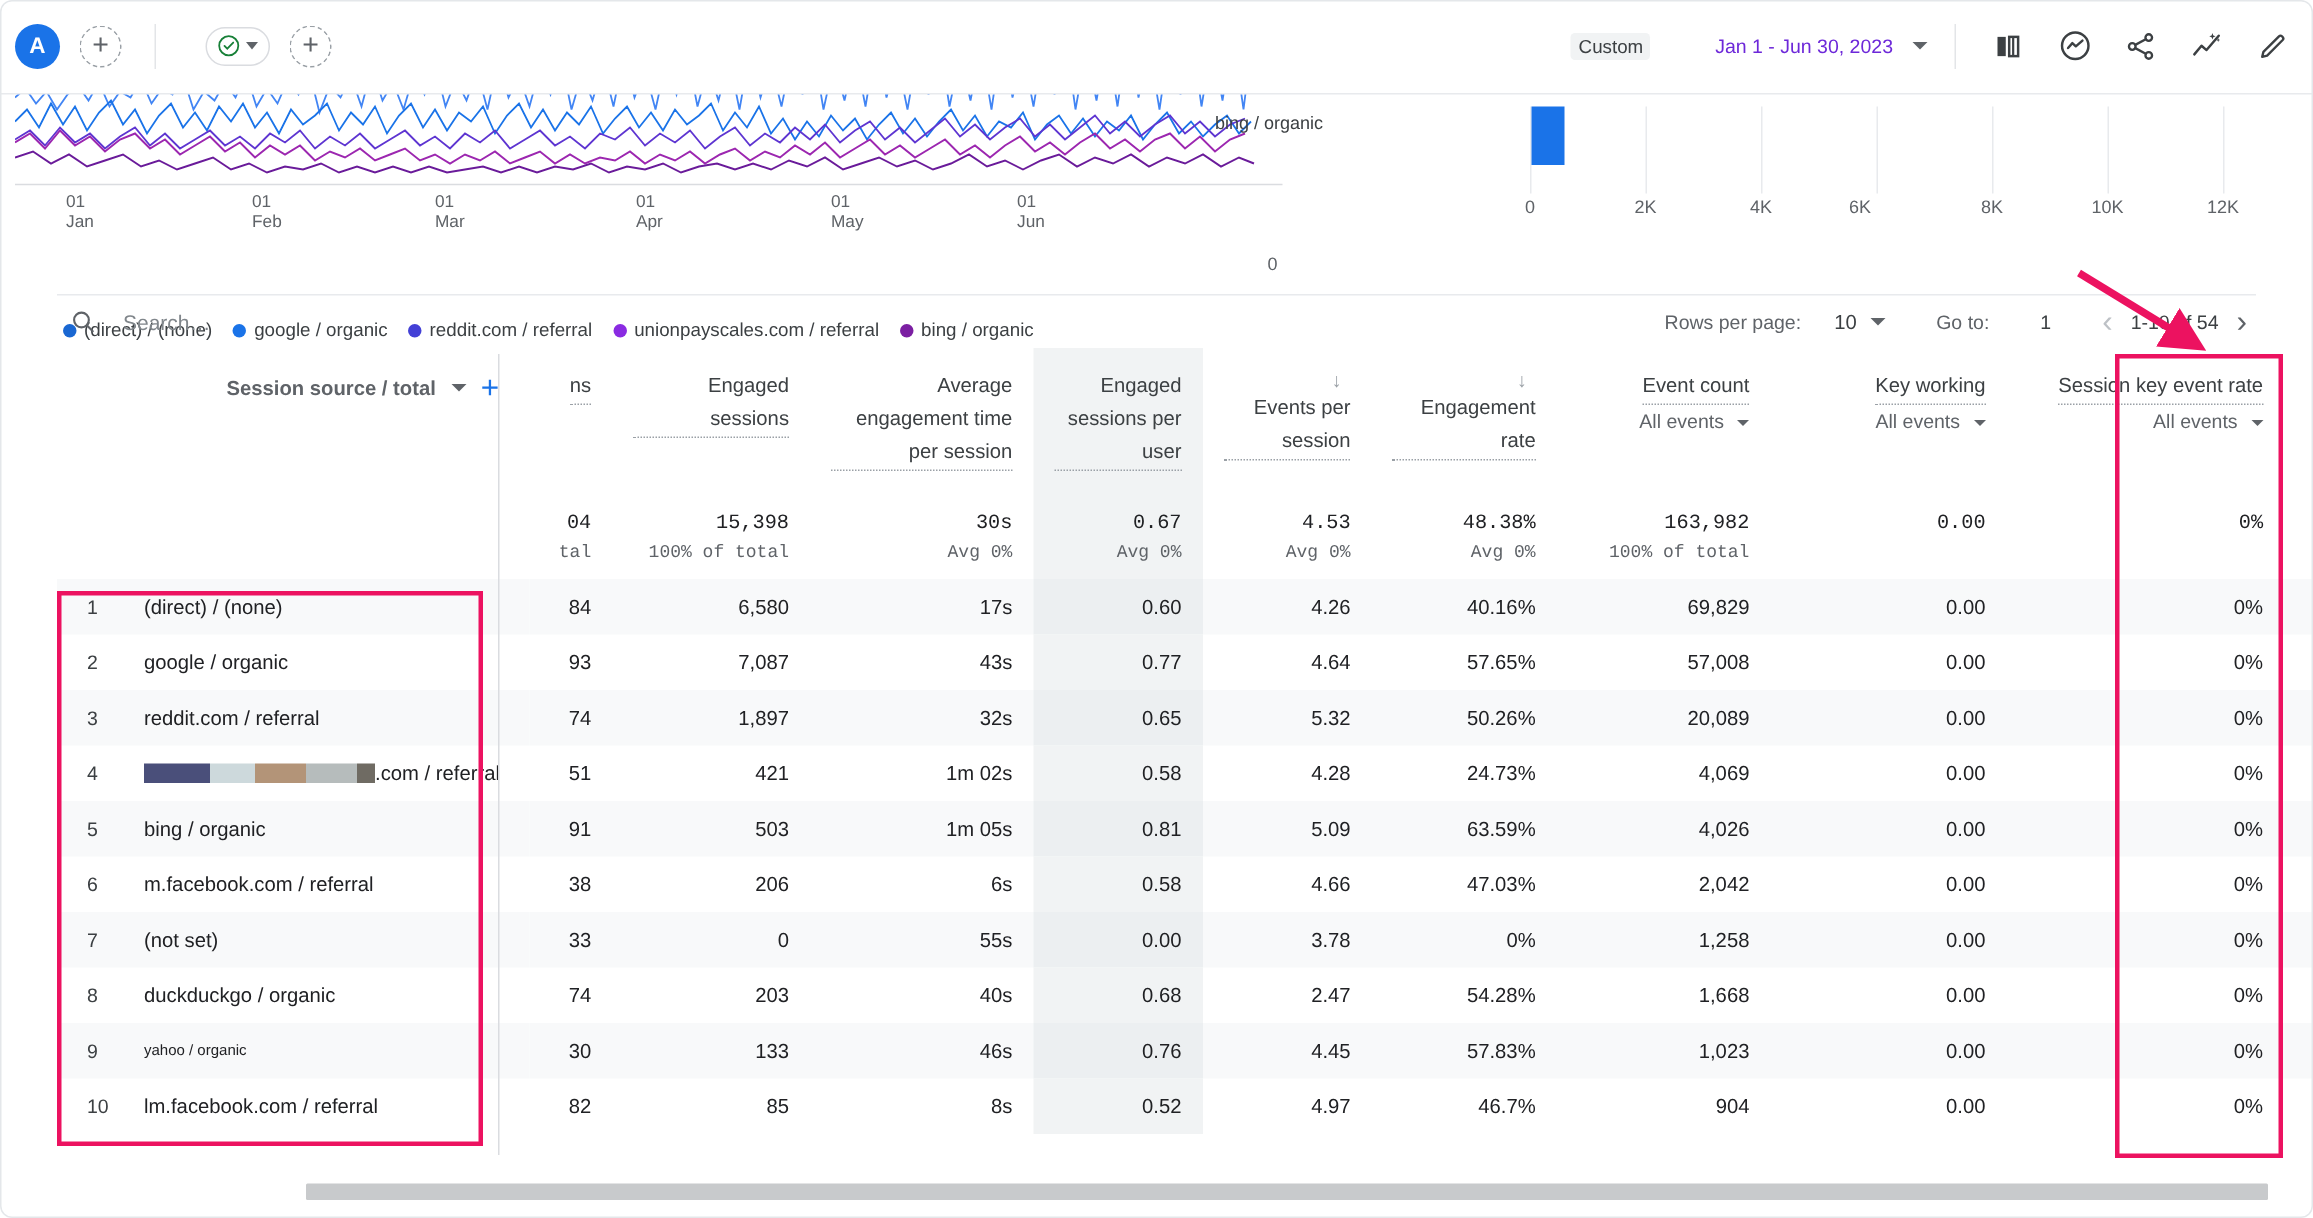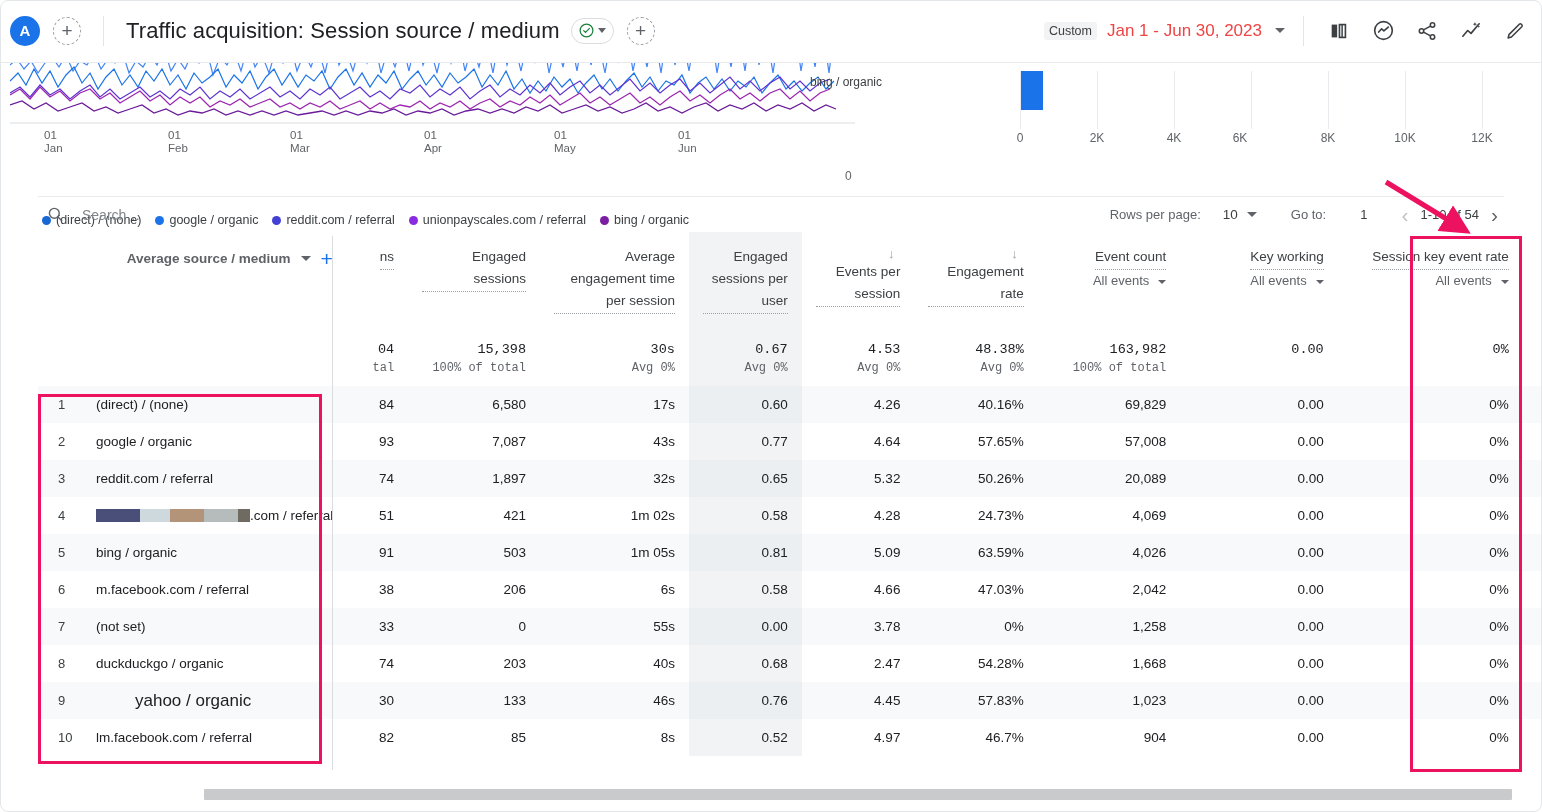--- a/index.html
+++ b/index.html
@@ -56,21 +56,21 @@
     padding: 0 7px 0 6px; flex: 0 0 auto;
   }
   .check-chip .caret { border-top: 5px solid #5f6368; border-left: 4px solid transparent; border-right: 4px solid transparent; width:0;height:0; }
   .hdr-spacer { flex: 1 1 auto; }
   .custom-tag {
     font-size: 12.5px; color: #3c4043; background: #f1f3f4;
     padding: 2px 5px; border-radius: 3px; margin-right: 10px;
     font-weight: 500;
   }
   .date-range {
-    font-size: 17px; color: #ef4444; white-space: nowrap;
+    font-size: 13px; color: #6d28d9; white-space: nowrap; margin-left: 33px;
   }
   .date-caret {
     width:0;height:0; border-top: 5px solid #5f6368;
     border-left: 5px solid transparent; border-right: 5px solid transparent;
     margin-left: 13px;
   }
   .hdr-icons { display: flex; align-items: center; gap: 18px; margin-left: 6px; }
   .hdr-icon { width: 26px; height: 26px; display:flex; align-items:center; justify-content:center; color:#3c4043; }
 
   
@@ -215,21 +215,20 @@
 </style>
 </head>
 <body>
 
 <div class="app">
 
   <div class="header">
     <div class="avatar">A</div>
     <div class="dashed-circle">+</div>
     <div class="hdr-divider"></div>
-    <div class="page-title">Traffic acquisition: Session source / medium</div>
     <div class="check-chip">
       <svg width="17" height="17" viewBox="0 0 24 24">
         <circle cx="12" cy="12" r="9" fill="none" stroke="#188038" stroke-width="1.7"></circle>
         <path d="M8 12.2l2.6 2.6L16.2 9" fill="none" stroke="#188038" stroke-width="1.7" stroke-linecap="round"></path>
       </svg>
       <span class="caret"></span>
     </div>
     <div class="dashed-circle">+</div>
 
     <div class="hdr-spacer"></div>
@@ -372,21 +371,21 @@
         <col style="width:116px">
         <col style="width:134px">
         <col style="width:148px">
         <col style="width:174px">
         <col style="width:112px">
       </colgroup>
       <thead>
         <tr>
           <th class="dim-head-cell">
             <div class="dim-head-inner">
-              <span class="dim-head-label">Average source / medium</span>
+              <span class="dim-head-label">Session source / total</span>
               <span class="dim-caret"></span>
               <span class="plus-blue">+</span>
             </div>
           </th>
           <th class="metric">
             <span class="mh-text">ns</span>
           </th>
           <th class="metric">
             <span class="mh-text">Engaged sessions</span>
           </th>
@@ -610,21 +609,21 @@
             <td class="num">54.28%</td>
             <td class="num">1,668</td>
             <td class="num">0.00</td>
             <td class="num">0%</td>
             <td class="num">$0.00</td>
           </tr>
           <tr class="data-row">
             <td style="padding: 0px;">
               <div style="display: flex; align-items: center;">
                 <span style="width: 58px; padding-left: 20px; font-size: 13px; color: rgb(60, 64, 67);">9</span>
-                <span style="font-size: 17px; color: rgb(32, 33, 36); display: flex; align-items: center; margin-left: 39px;">yahoo / organic</span>
+                <span style="font-size: 10px; color: rgb(32, 33, 36); display: flex; align-items: center;">yahoo / organic</span>
               </div>
             </td>
             <td class="num">30</td>
             <td class="num">133</td>
             <td class="num">46s</td>
             <td class="num col-hl">0.76</td>
             <td class="num">4.45</td>
             <td class="num">57.83%</td>
             <td class="num">1,023</td>
             <td class="num">0.00</td>

